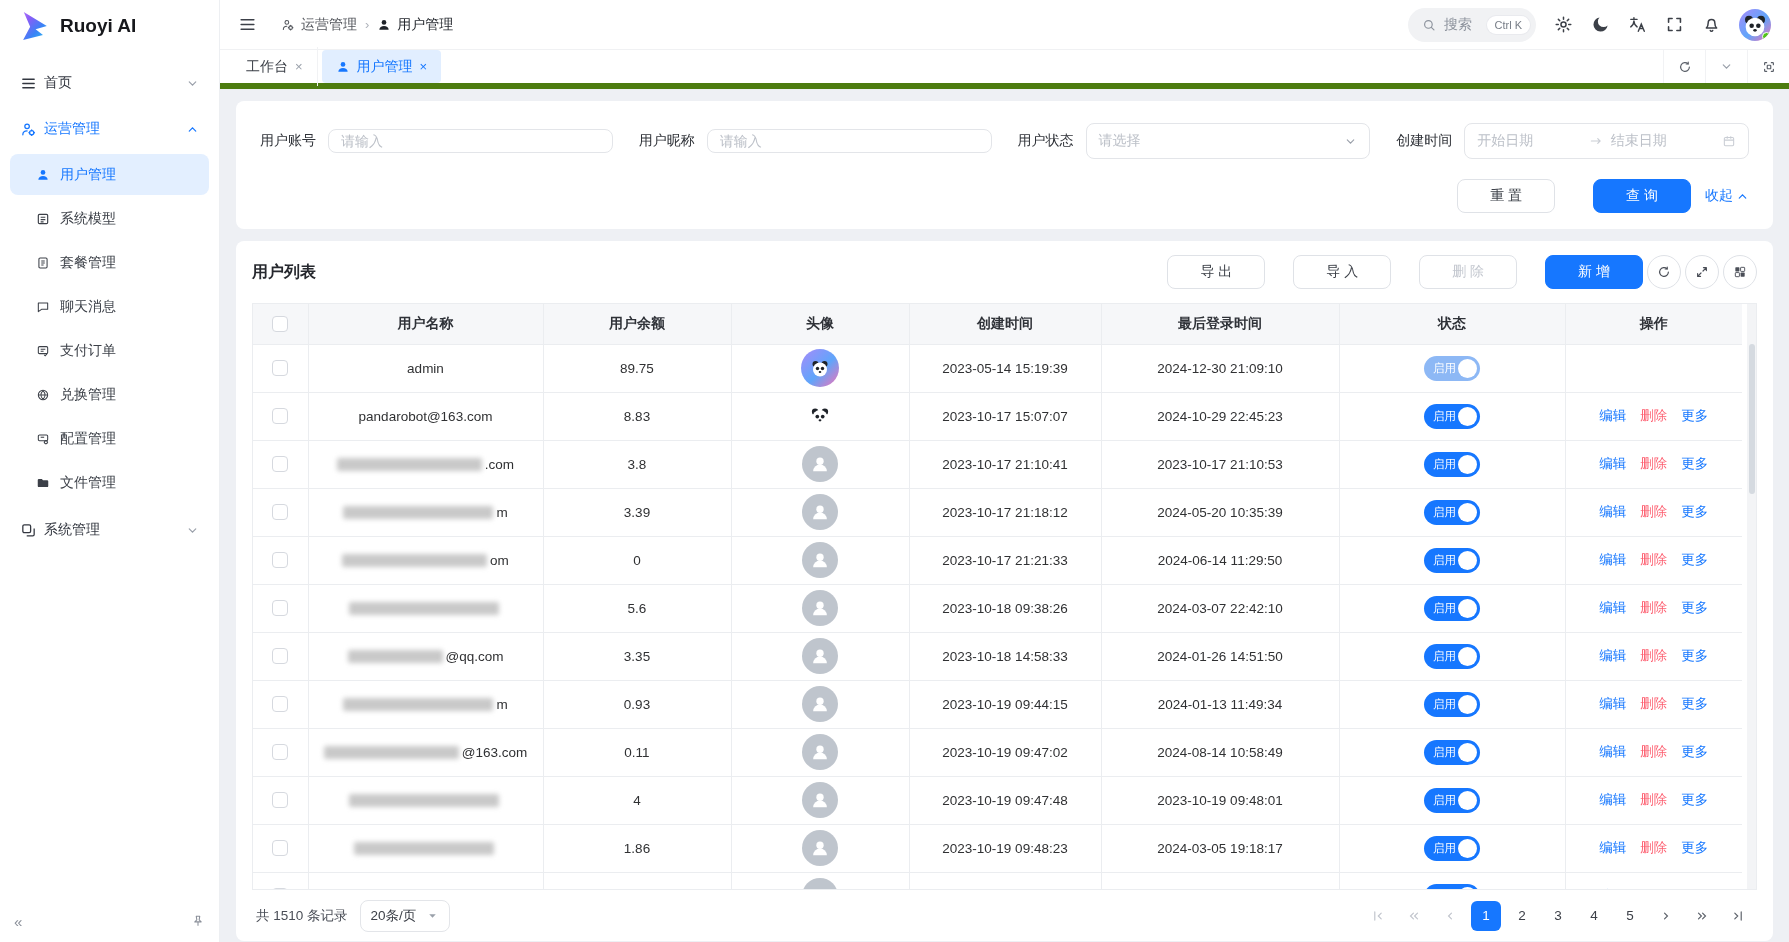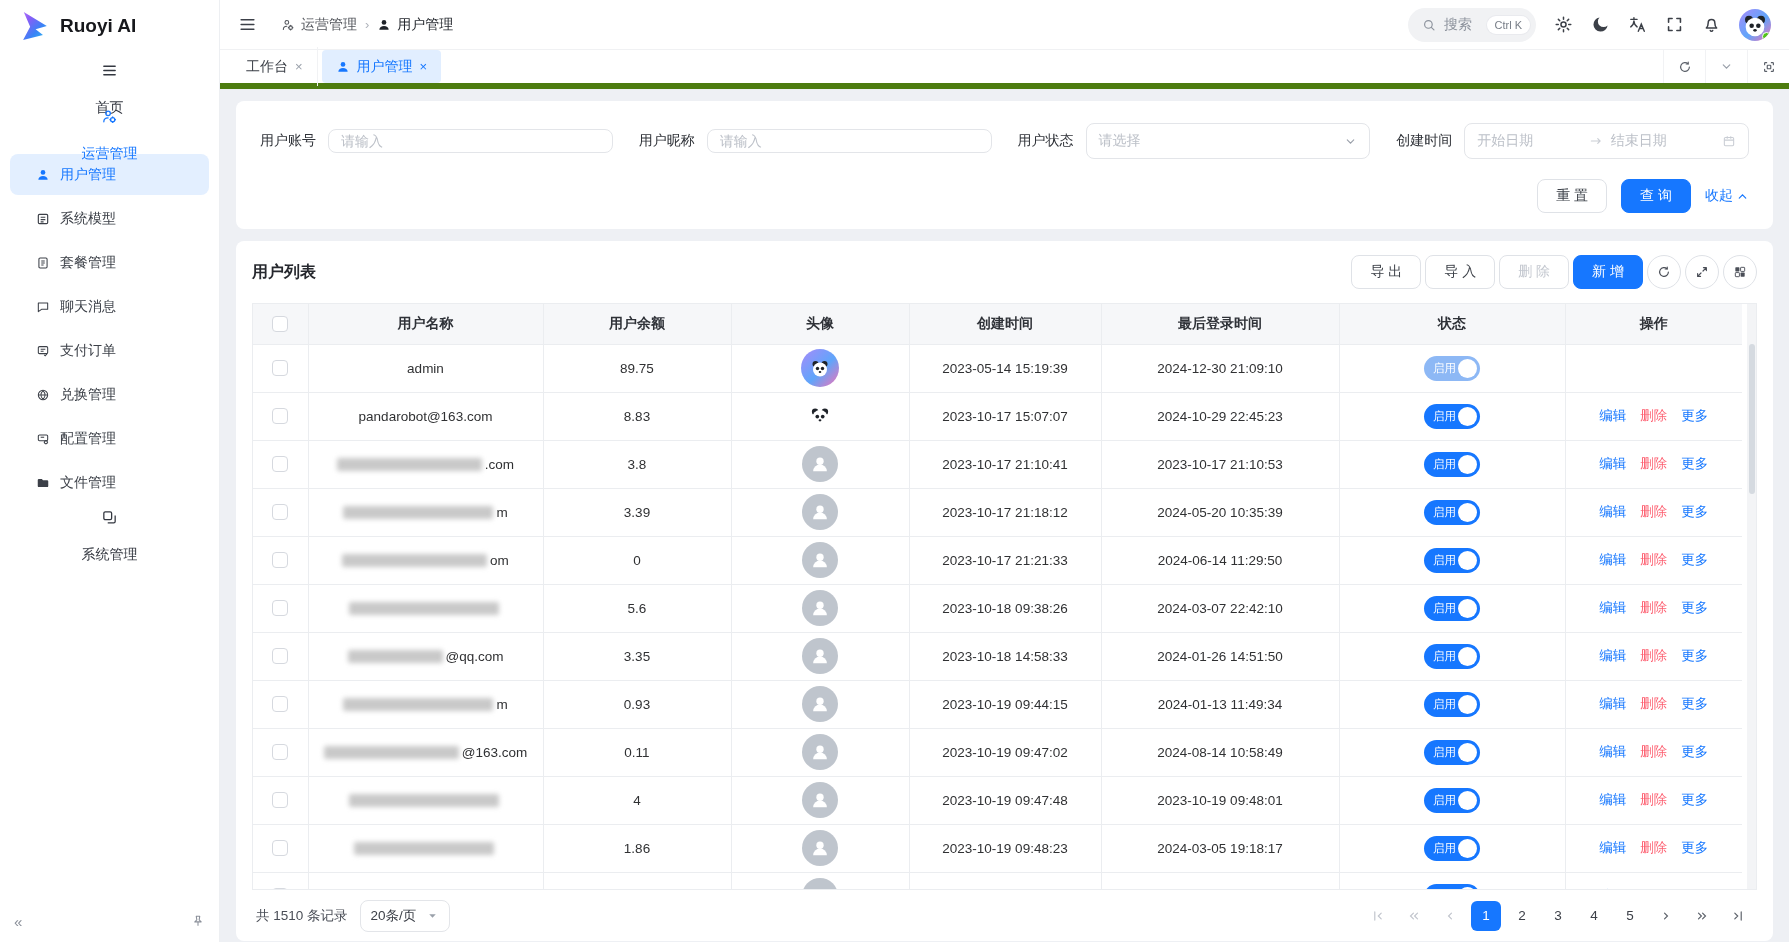--- a/index.html
+++ b/index.html
@@ -8,22 +8,22 @@
   .app { display:flex; width:100%; height:100%; }
 
   
   .sidebar { width:220px; height:100%; background:#fff; border-right:1px solid #edeff2;
     display:flex; flex-direction:column; position:relative; flex-shrink:0; }
   .logo-row { height:52px; display:flex; align-items:center; gap:10px; padding:0 18px; }
   .logo-mark { width:32px; height:32px; background:linear-gradient(135deg,#c084fc 0%,#8b5cf6 30%,#3b82f6 62%,#22d3ee 100%);
     clip-path:polygon(18% 6%, 90% 50%, 55% 60%, 78% 78%, 16% 94%, 38% 52%); }
   .logo-text { font-size:19px; font-weight:bold; color:#17181c; }
   .menu { padding:10px 10px 0 10px; flex:1; }
-  .menu-item { height:42px; display:flex; align-items:center; gap:20px; padding:0 10px;
-    border-radius:8px; color:#333740; cursor:pointer; margin-bottom:4px;flex-direction:column; }
+  .menu-item { height:42px; display:flex; align-items:center; gap:7px; padding:0 10px;
+    border-radius:8px; color:#333740; cursor:pointer; margin-bottom:4px; }
   .menu-item .grow { flex:1; }
   .menu-item.blue { color:#1677ff; }
   .submenu { margin:2px 0 6px 0; }
   .submenu-item { height:41px; display:flex; align-items:center; gap:10px; padding:0 10px 0 26px;
     border-radius:8px; color:#3c4048; cursor:pointer; margin-bottom:3px; }
   .submenu-item.active { background:#e3efff; color:#1677ff; }
   .ic { width:17px; height:17px; flex-shrink:0; }
   .ic14 { width:14px; height:14px; flex-shrink:0; }
   .chev { width:13px; height:13px; color:#9aa0aa; }
   .menu-item.blue .chev { color:#1677ff; }
@@ -69,23 +69,23 @@
   .f-group { display:flex; align-items:center; gap:12px; flex:1; }
   .f-label { white-space:nowrap; color:#2f3238; }
   .f-input { flex:1; height:24px; border:1px solid #e3e5e9; border-radius:8px; padding:0 12px;
     font-size:14px; color:#303133; outline:none; background:#fff; min-width:0; font-family:inherit; }
   .f-input::placeholder { color:#bcc0c8; }
   .f-select, .f-daterange { flex:1; height:36px; border:1px solid #e3e5e9; border-radius:8px;
     display:flex; align-items:center; padding:0 12px; color:#bcc0c8; cursor:pointer; min-width:0; }
   .f-select .grow, .grow { flex:1; }
   .f-daterange { gap:8px; }
   .filter-actions { display:flex; justify-content:flex-end; align-items:center; gap:14px; margin-top:20px; }
-  .btn { height:34px; padding:0 18px; border-radius:8px; border:1px solid #dfe2e7; background:#fff;
+  .btn { height:34px; padding:0 32px; border-radius:8px; border:1px solid #dfe2e7; background:#fff;
     color:#3c4048; font-size:14px; cursor:pointer; display:inline-flex; align-items:center; justify-content:center;
-    font-family:inherit; }
+    font-family:inherit;margin-left:24px; }
   .btn.primary { background:#1677ff; border-color:#1677ff; color:#fff; }
   .btn.disabled { color:#c3c7cf; cursor:not-allowed; }
   .link-collapse { color:#1677ff; display:flex; align-items:center; gap:3px; cursor:pointer; }
 
   .table-card { margin-top:12px; padding:14px 16px 0; display:flex; flex-direction:column; height:700px; }
   .table-head { display:flex; align-items:center; margin-bottom:14px; }
   .table-title { font-size:16px; font-weight:bold; color:#26282e; }
   .table-tools { margin-left:auto; display:flex; align-items:center; gap:4px; }
   .round-btn { width:34px; height:34px; border-radius:50%; border:1px solid #dfe2e7; background:#fff;
     display:flex; align-items:center; justify-content:center; color:#4a4e57; cursor:pointer; }

